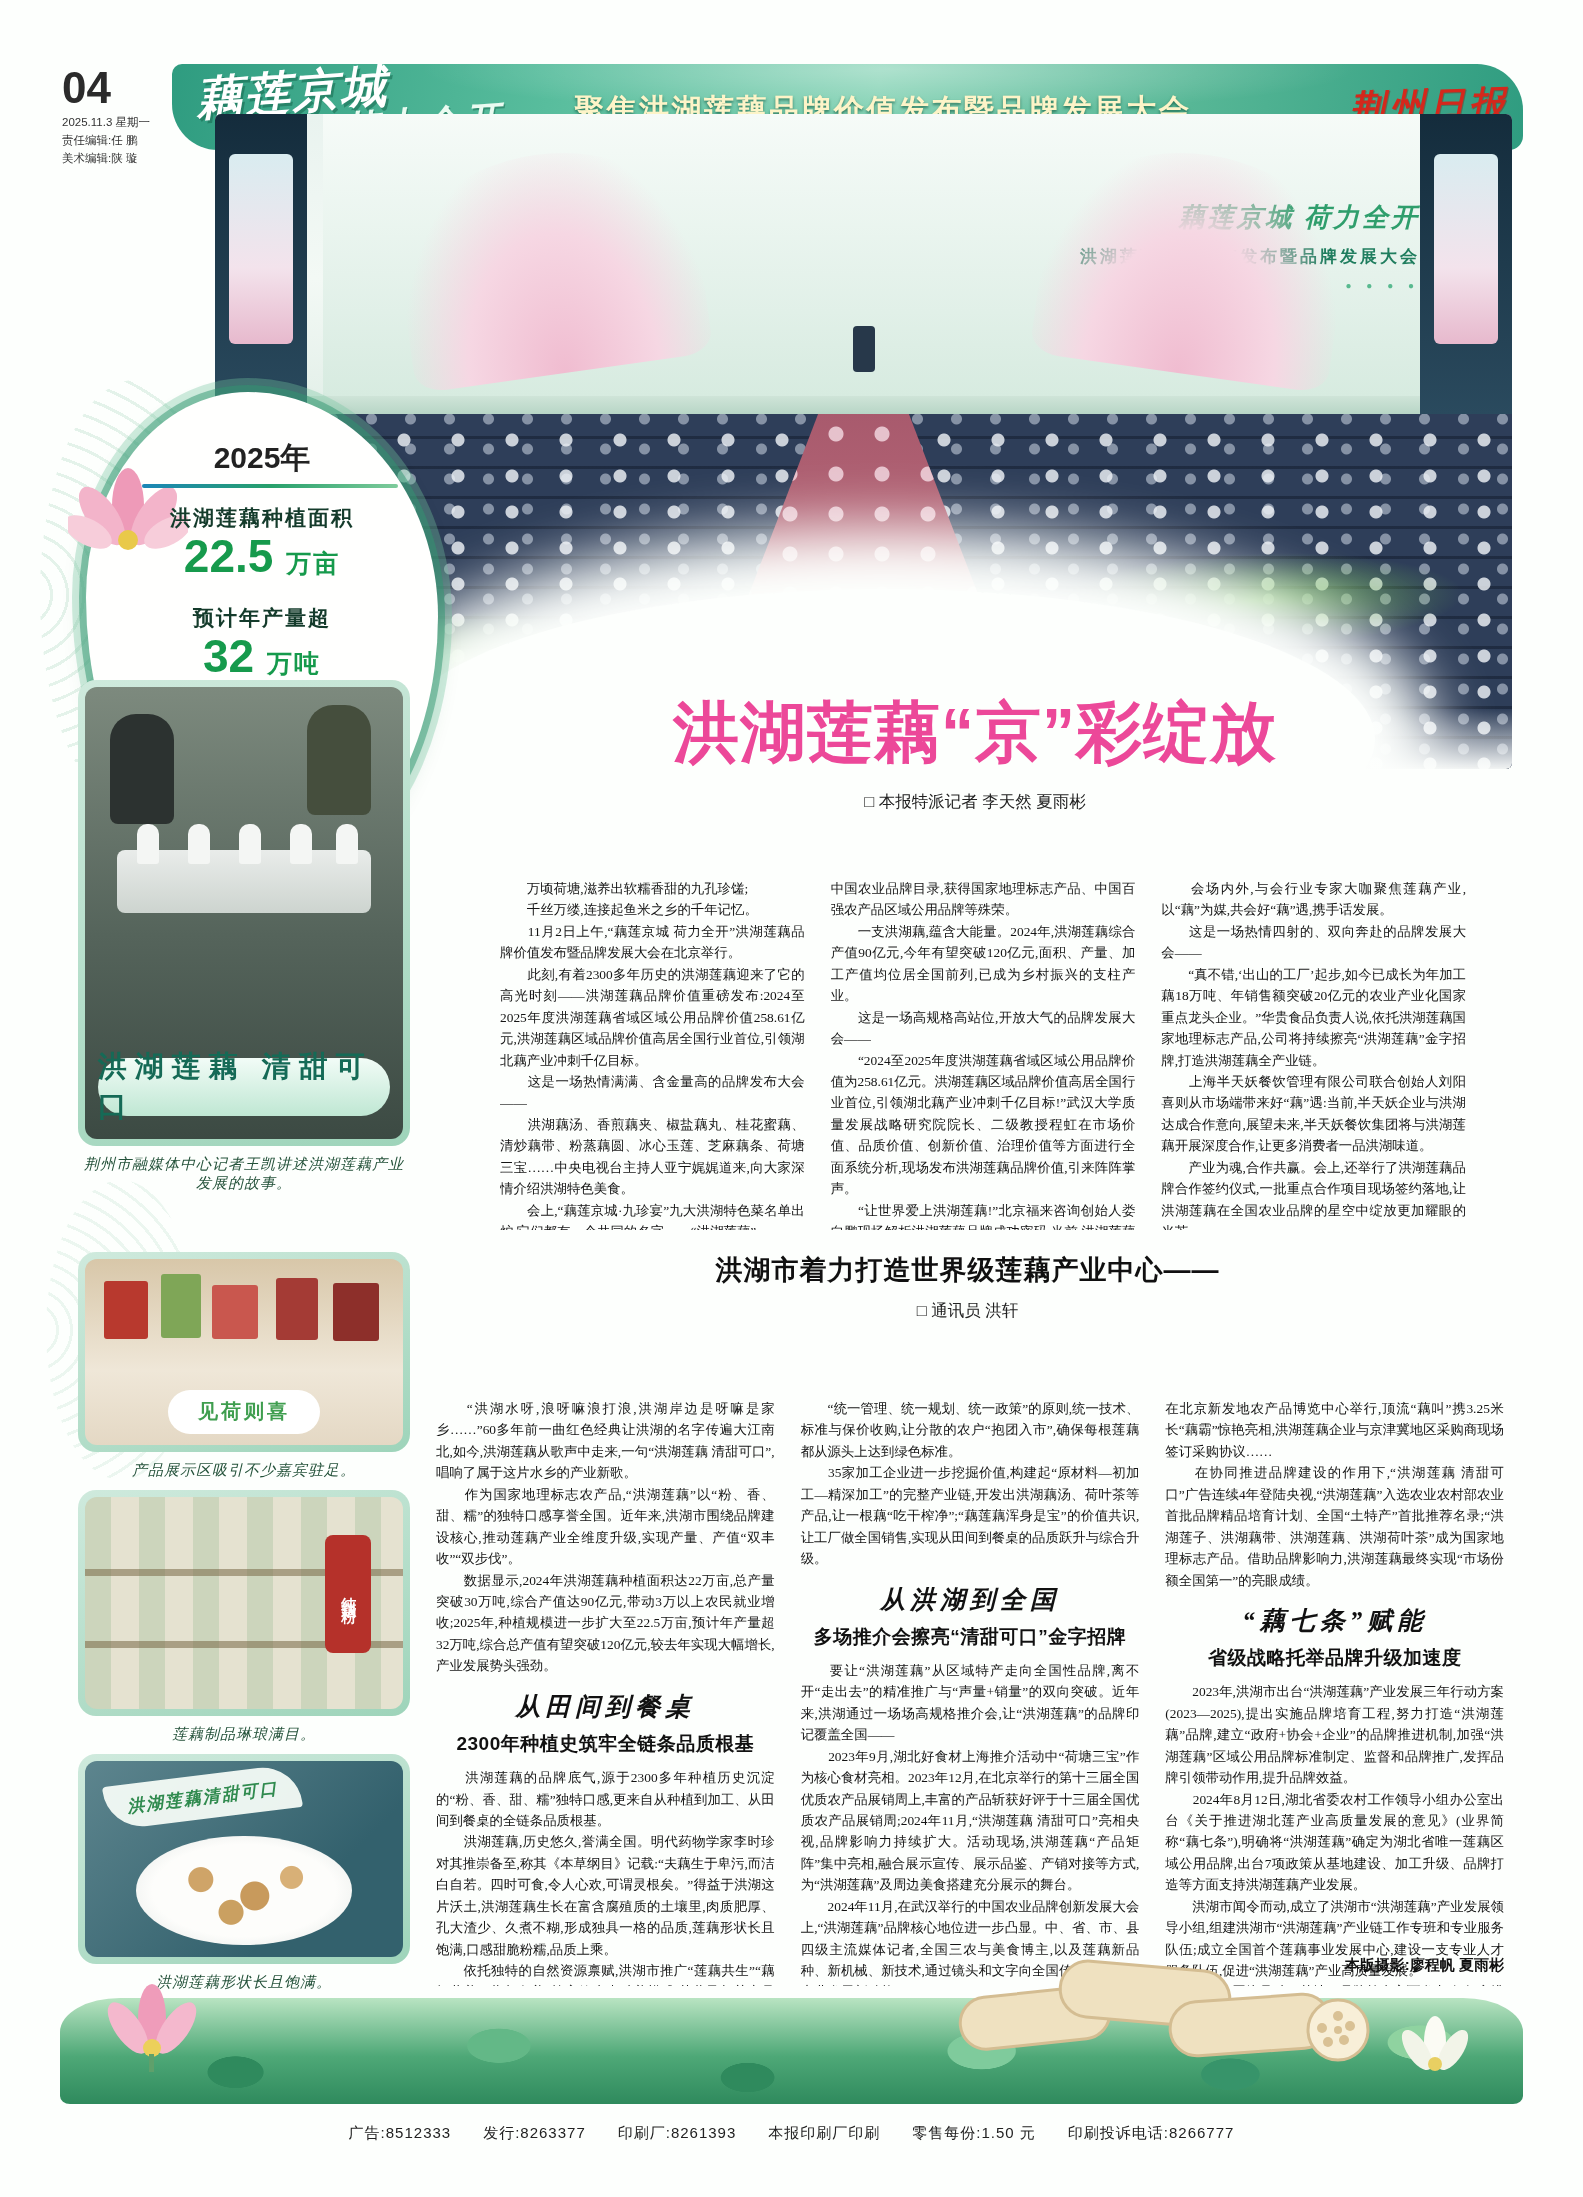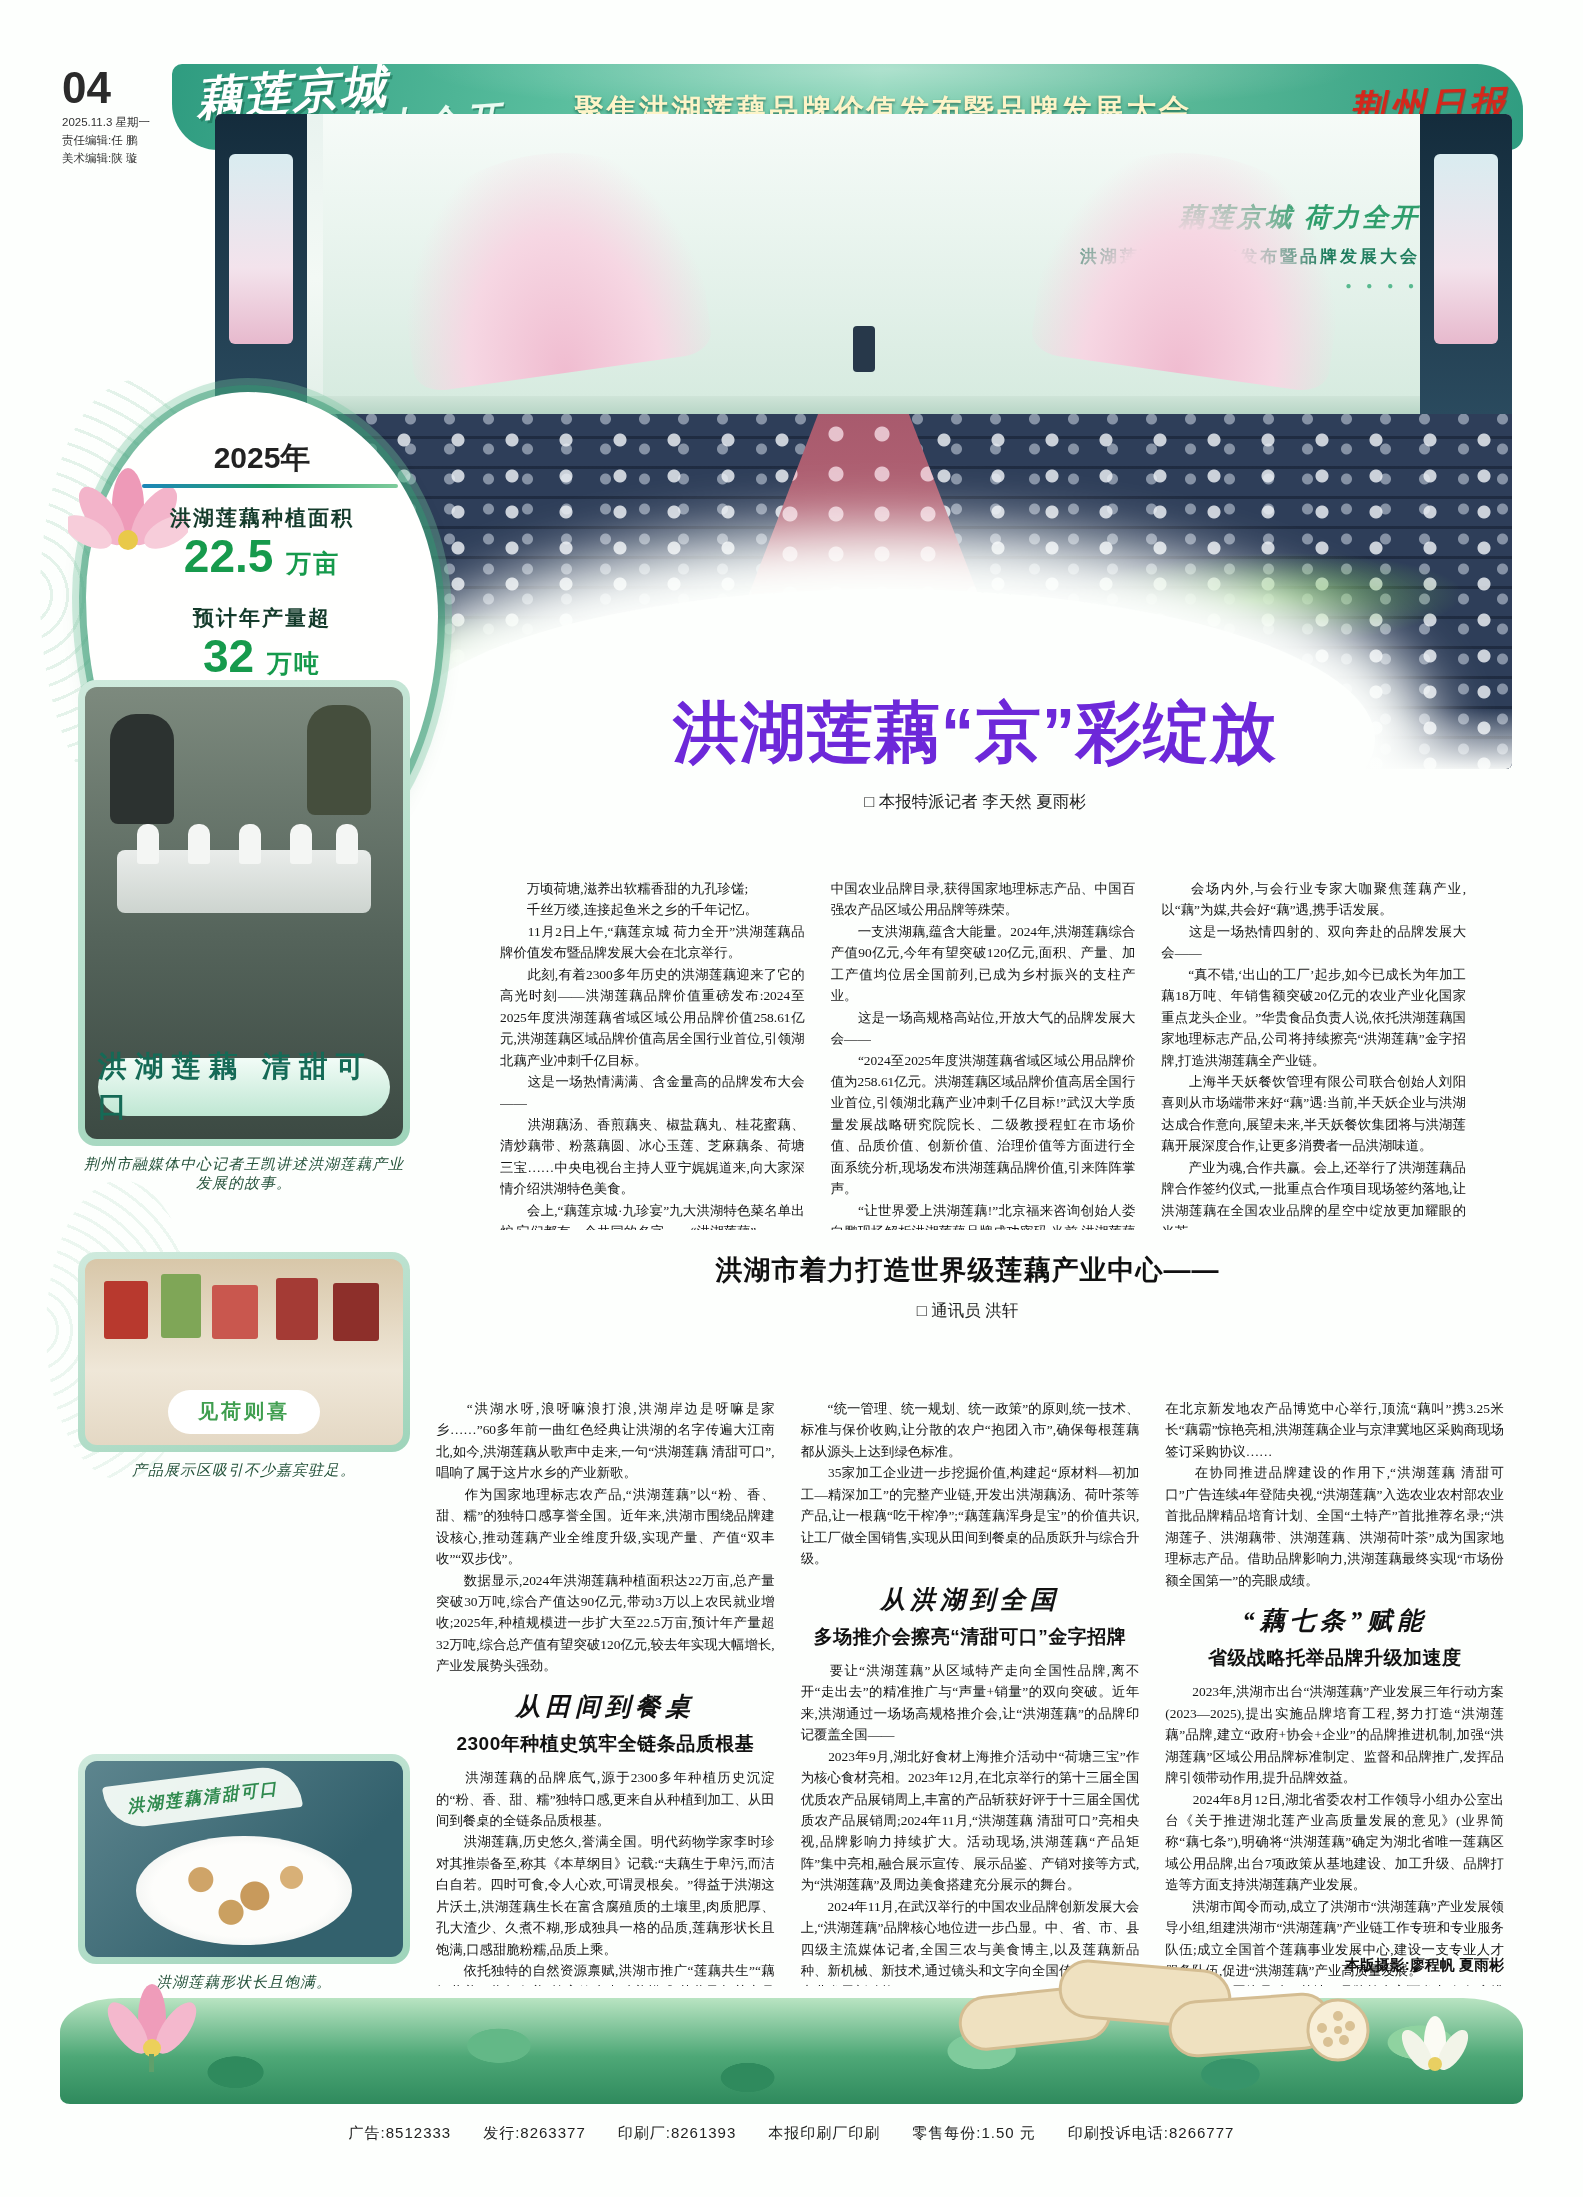--- a/index.html
+++ b/index.html
@@ -72,21 +72,21 @@
   .stats .rule{position:absolute;left:56px;right:40px;top:92px;height:4px;border-radius:2px;
         background:linear-gradient(90deg,#1b86b8,#27a06b,#7ecb9b);}
   .stat-row{position:absolute;left:0;right:0;text-align:center;}
   .stat-row .lab{font-size:21px;font-weight:800;color:#143b2b;letter-spacing:2px;}
   .stat-row .val{font-size:46px;font-weight:900;color:#169a4c;line-height:1.05;font-family:"Liberation Sans",sans-serif;}
   .stat-row .unit{font-size:25px;font-weight:900;color:#169a4c;letter-spacing:2px;}
   .s1{top:112px;} .s2{top:212px;} .s3{top:318px;}
   .stats svg{position:absolute;}
   
   .a1-head{position:absolute;left:470px;top:688px;width:1010px;text-align:center;}
-  .a1-head h1{margin:0;font-size:66px;font-weight:900;color:#6d28d9;letter-spacing:1px;
+  .a1-head h1{margin:0;font-size:66px;font-weight:900;color:#ec4899;letter-spacing:1px;
         font-family:"Liberation Sans",sans-serif;}
   .a1-head .sub{margin-top:14px;font-size:29px;font-weight:800;color:#151515;letter-spacing:1px;}
   .a1-head .byline{margin-top:13px;font-size:16.5px;color:#222;}
   .a1-cols{position:absolute;left:500px;top:878px;width:966px;height:352px;display:flex;gap:26px;overflow:hidden;}
   .a1-cols .col{flex:1;font-size:13.4px;line-height:1.6;text-align:justify;color:#141414;white-space:pre-line;
         font-family:"Liberation Serif",serif;}
   
   .side-card{position:absolute;left:78px;width:332px;}
   .side-card .frame{border-radius:18px;padding:7px;background:linear-gradient(160deg,#cfeadd,#9ed4ba);}
   .side-card .ph{position:relative;border-radius:12px;overflow:hidden;}
@@ -299,20 +299,30 @@
         <div class="box" style="left:24%;top:8%;width:40px;height:64px;background:#7fa657;"></div>
         <div class="box" style="left:40%;top:14%;width:46px;height:54px;background:#c9574e;"></div>
         <div class="box" style="left:60%;top:10%;width:42px;height:62px;background:#a43b35;"></div>
         <div class="box" style="left:78%;top:13%;width:46px;height:58px;background:#8d2f2a;"></div>
         <div class="cloud">见荷则喜</div>
       </div>
     </div>
     <div class="cap">产品展示区吸引不少嘉宾驻足。</div>
   </div>
 
+  <div class="side-card c3">
+    <div class="frame">
+      <div class="ph">
+        <div class="shelf" style="top:34%"></div>
+        <div class="shelf" style="top:68%"></div>
+        <div class="pouch">纯藕粉</div>
+      </div>
+    </div>
+    <div class="cap">莲藕制品琳琅满目。</div>
+  </div>
 
   <div class="side-card c4">
     <div class="frame">
       <div class="ph">
         <div class="leafsign">洪湖莲藕清甜可口</div>
         <div class="plate"></div>
       </div>
     </div>
     <div class="cap">洪湖莲藕形状长且饱满。</div>
   </div>

